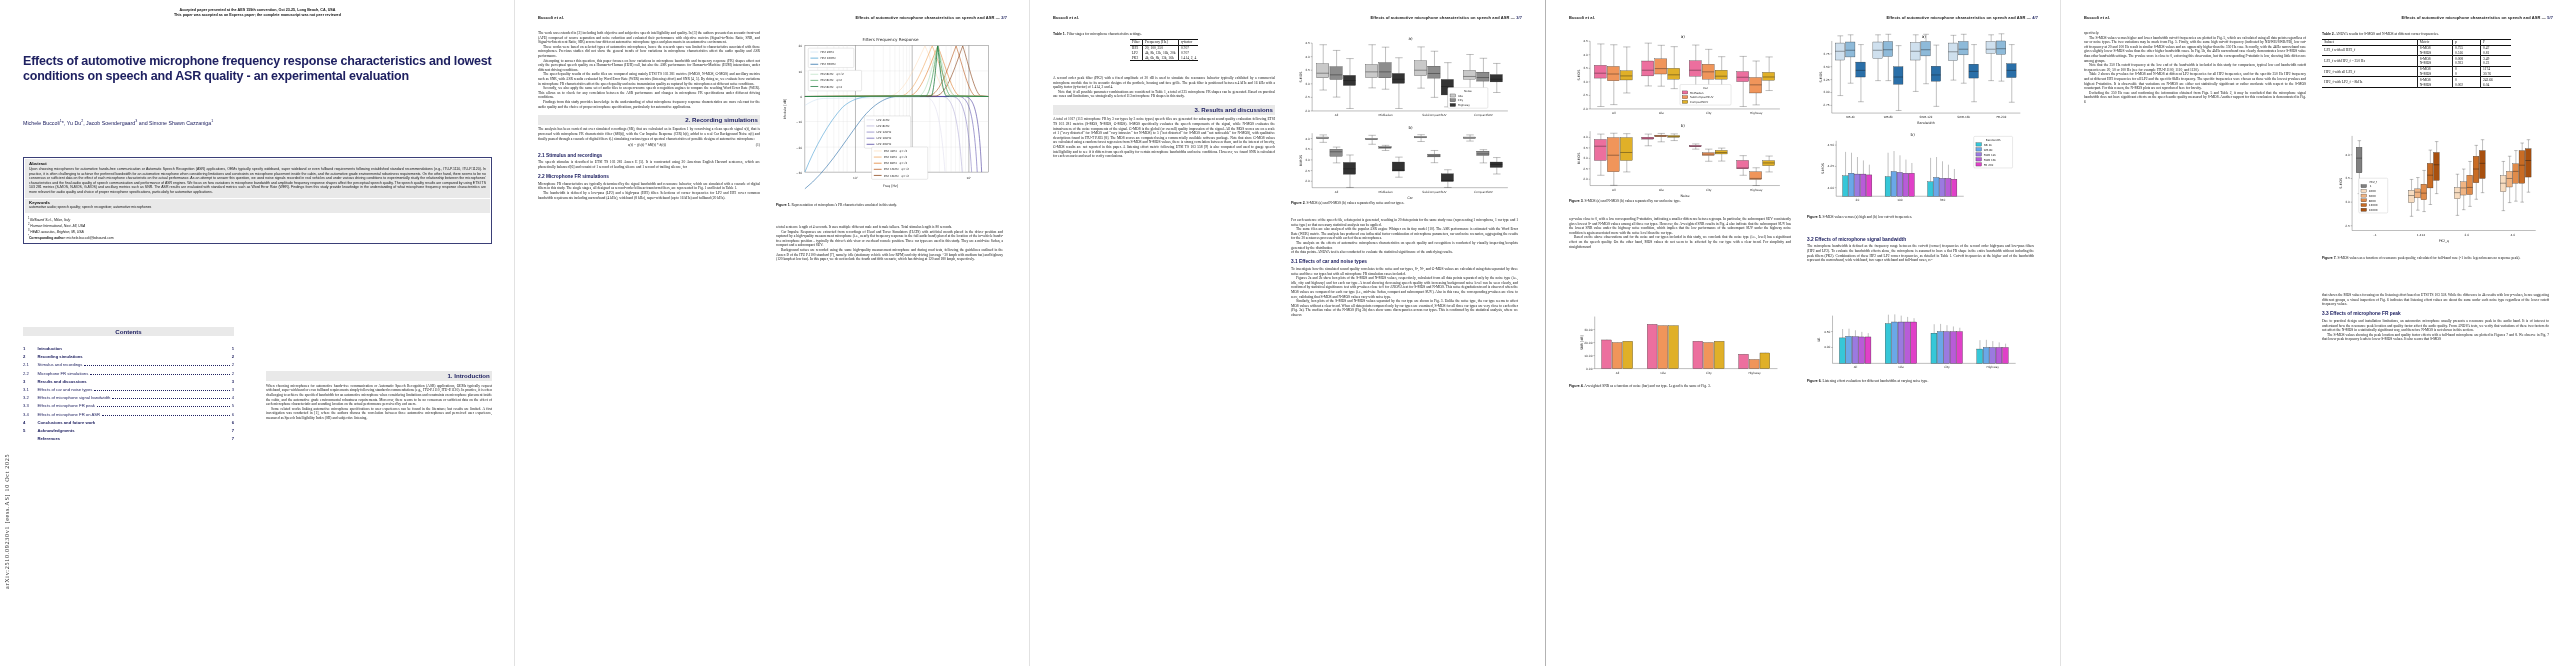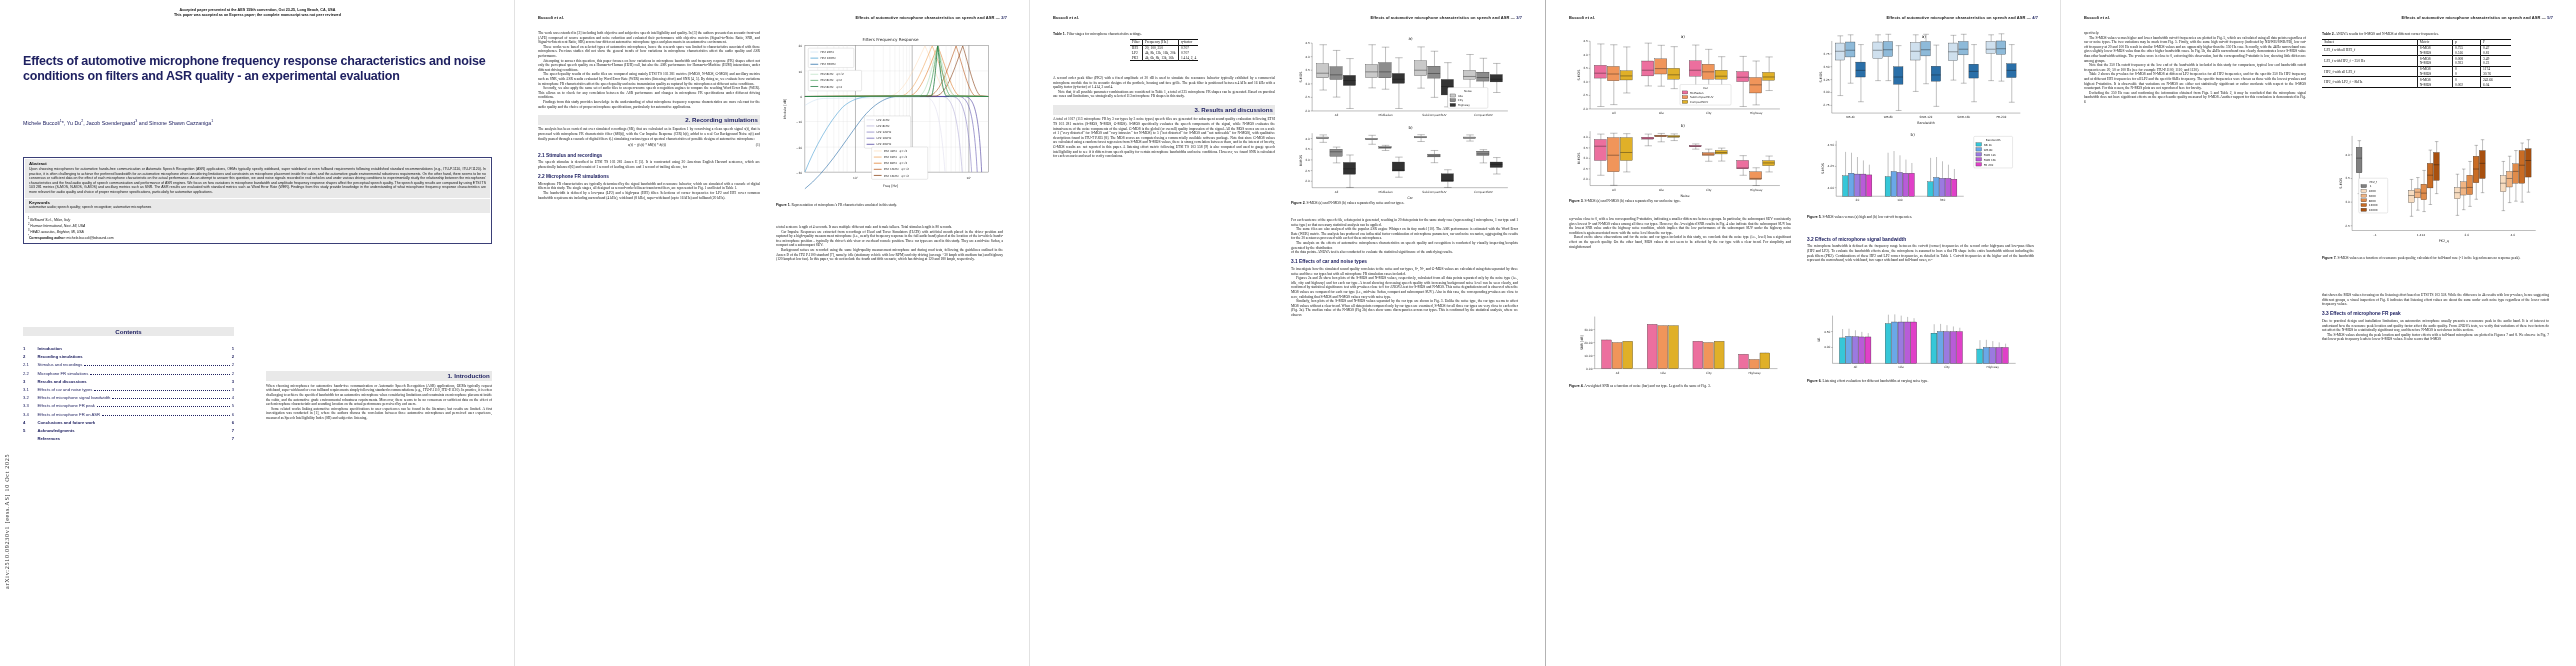--- a/index.html
+++ b/index.html
@@ -88,21 +88,21 @@
 <div class="sheet">
 
   <div class="page p1">
     <div class="banner">
       <div>Accepted paper presented at the AES 159th convention, Oct 23-25, Long Beach, CA, USA</div>
       <div>This paper was accepted as an Express paper; the complete manuscript was not peer reviewed</div>
     </div>
 
     <div class="arxiv" style="top:589px">arXiv:2510.09230v1  [eess.AS]  10 Oct 2025</div>
 
-    <h1 class="title">Effects of automotive microphone frequency response characteristics and noise conditions on filters and ASR quality - an experimental evaluation</h1>
+    <h1 class="title">Effects of automotive microphone frequency response characteristics and lowest conditions on speech and ASR quality - an experimental evaluation</h1>
     <div class="authors">Michele Buccoli<sup>1</sup>*, Yu Du<sup>2</sup>, Jacob Soendergaard<sup>3</sup> and Simone Shawn Cazzaniga<sup>1</sup></div>
 
     <div class="abstractbox">
       <div class="abs-inner">
         <div class="abs-h">Abstract</div>
         <div class="abs-t">Upon choosing microphones for automotive hands-free communication or Automatic Speech Recognition (ASR) applications, OEMs typically specify wideband, super wideband or even fullband requirements following established standard recommendations (e.g., ITU-P.1110, ITU-P.1120). In practice, it is often challenging to achieve the preferred bandwidth for an automotive microphone when considering limitations and constraints on microphone placement inside the cabin, and the automotive grade environmental robustness requirements. On the other hand, there seems to be no consensus or sufficient data on the effect of each microphone characteristic on the actual performance. As an attempt to answer this question, we used noise signals recorded in real vehicles and under various driving conditions to experimentally study the relationship between the microphones' characteristics and the final audio quality of speech communication and performance of ASR engines. We focus on how variations in microphone bandwidth and amplitude frequency response shapes affect the perceptual speech quality. The speech quality results are compared by using ETSI TS 103 281 metrics (S-MOS, N-MOS, G-MOS) and ancillary metrics such as SNR. The ASR results are evaluated with standard metrics such as Word Error Rate (WER). Findings from this study provide knowledge in the understanding of what microphone frequency response characteristics are more relevant for audio quality and choice of proper microphone specifications, particularly for automotive applications.</div>
       </div>
       <div class="kw-wrap">
         <div class="abs-h">Keywords</div>
         <div class="abs-t">automotive audio; speech quality; speech recognition; automotive microphones</div>

